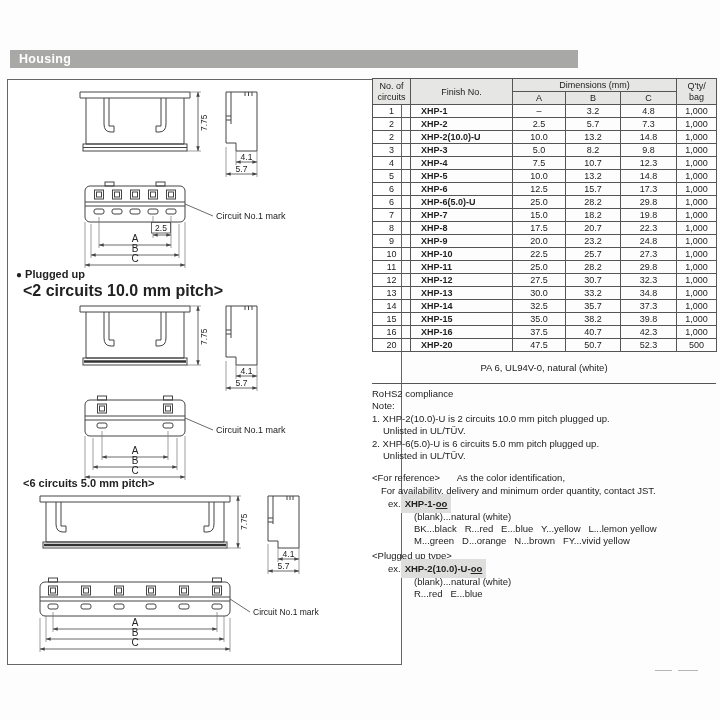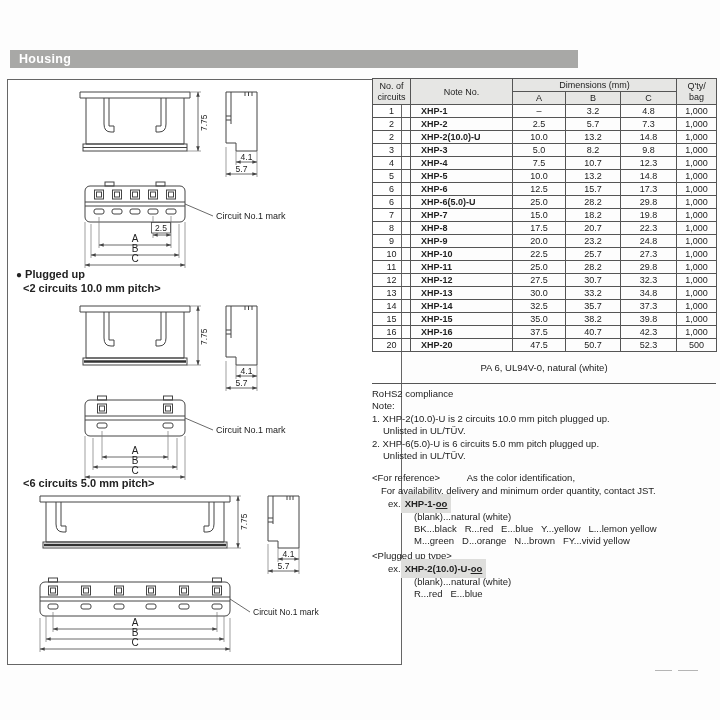--- a/index.html
+++ b/index.html
@@ -25,21 +25,21 @@
   .panel{
     position:absolute;left:7px;top:79px;width:395px;height:586px;
     border:1px solid #666;background:#fff;
   }
   .panel svg{position:absolute;left:2px;}
   .svg1{top:6px;}
   .svg2{top:220px;}
   .svg3{top:412px;}
   .plugged-row{position:absolute;left:8px;top:188px;font-size:11px;font-weight:bold;}
   .plugged-row .bullet{font-size:10px;margin-right:3px;}
-  .variant-2{position:absolute;left:15px;top:202px;font-size:11px;font-weight:bold;}
+  .variant-2{position:absolute;left:15px;top:202px;font-size:16px;font-weight:bold;}
   .variant-6{position:absolute;left:15px;top:397px;font-size:11px;font-weight:bold;}
   svg .ln{stroke:var(--line);fill:none;stroke-width:1;}
   svg .thick{stroke:#333;fill:none;stroke-width:2.6;}
   svg .thin{stroke:#777;fill:none;stroke-width:.7;}
   svg .dim{stroke:var(--line);fill:none;stroke-width:.8;}
   svg .box{fill:#fff;stroke:var(--line);stroke-width:.8;}
   svg text{font-family:"Liberation Sans",sans-serif;font-size:9px;fill:#222;}
   svg text.dimtxt{font-size:8.5px;}
   svg text.abct{font-size:10px;}
   
@@ -53,21 +53,21 @@
     margin-top:14px;background:var(--material-bar-bg);
     border-top:1px solid #333;border-bottom:1px solid #333;
     text-align:center;height:14px;line-height:14px;font-size:10px;color:#111;
   }
   .material-value{text-align:center;margin-top:10px;font-size:9.5px;}
   .rule{border-bottom:1px solid #555;margin-top:10px;}
   .notes{margin-top:4px;line-height:12.4px;}
   .indent1{padding-left:11px;}
   .ref{margin-top:10px;line-height:12.4px;}
   .ref-head span{display:inline-block;}
-  .ref-head .gap{margin-left:24px;}
+  .ref-head .gap{margin-left:14px;}
   .ref .indent2{padding-left:9px;}
   .ex-row{margin-top:1px;}
   .ex-label{display:inline-block;width:26px;padding-left:16px;}
   .model-ex{background:var(--highlight-bg);padding:4px 4px;font-weight:bold;}
   .color-line{padding-left:42px;}
   .pre{white-space:pre;}
   .plug-head{margin-top:2px;}
   
   .footer-mark{position:absolute;top:670px;left:655px;width:46px;height:1px;}
   .footer-mark span{display:inline-block;vertical-align:top;height:1px;background:#b5b5b5;}
@@ -343,21 +343,21 @@
         <col style="width:102px">
         <col style="width:53px">
       <col style="width:55px">
         <col style="width:56px">
         <col style="width:40px">
     </colgroup>
     <thead>
       <tr>
         <th rowspan="2" class="twoline">No. of
 circuits</th>
-        <th rowspan="2">Note No.</th>
+        <th rowspan="2">Finish No.</th>
         <th colspan="3">Dimensions (mm)</th>
         <th rowspan="2" class="twoline">Q'ty/
 bag</th>
       </tr>
       <tr>
         <th>A</th>
         <th>B</th>
         <th>C</th>
       </tr>
     </thead>

